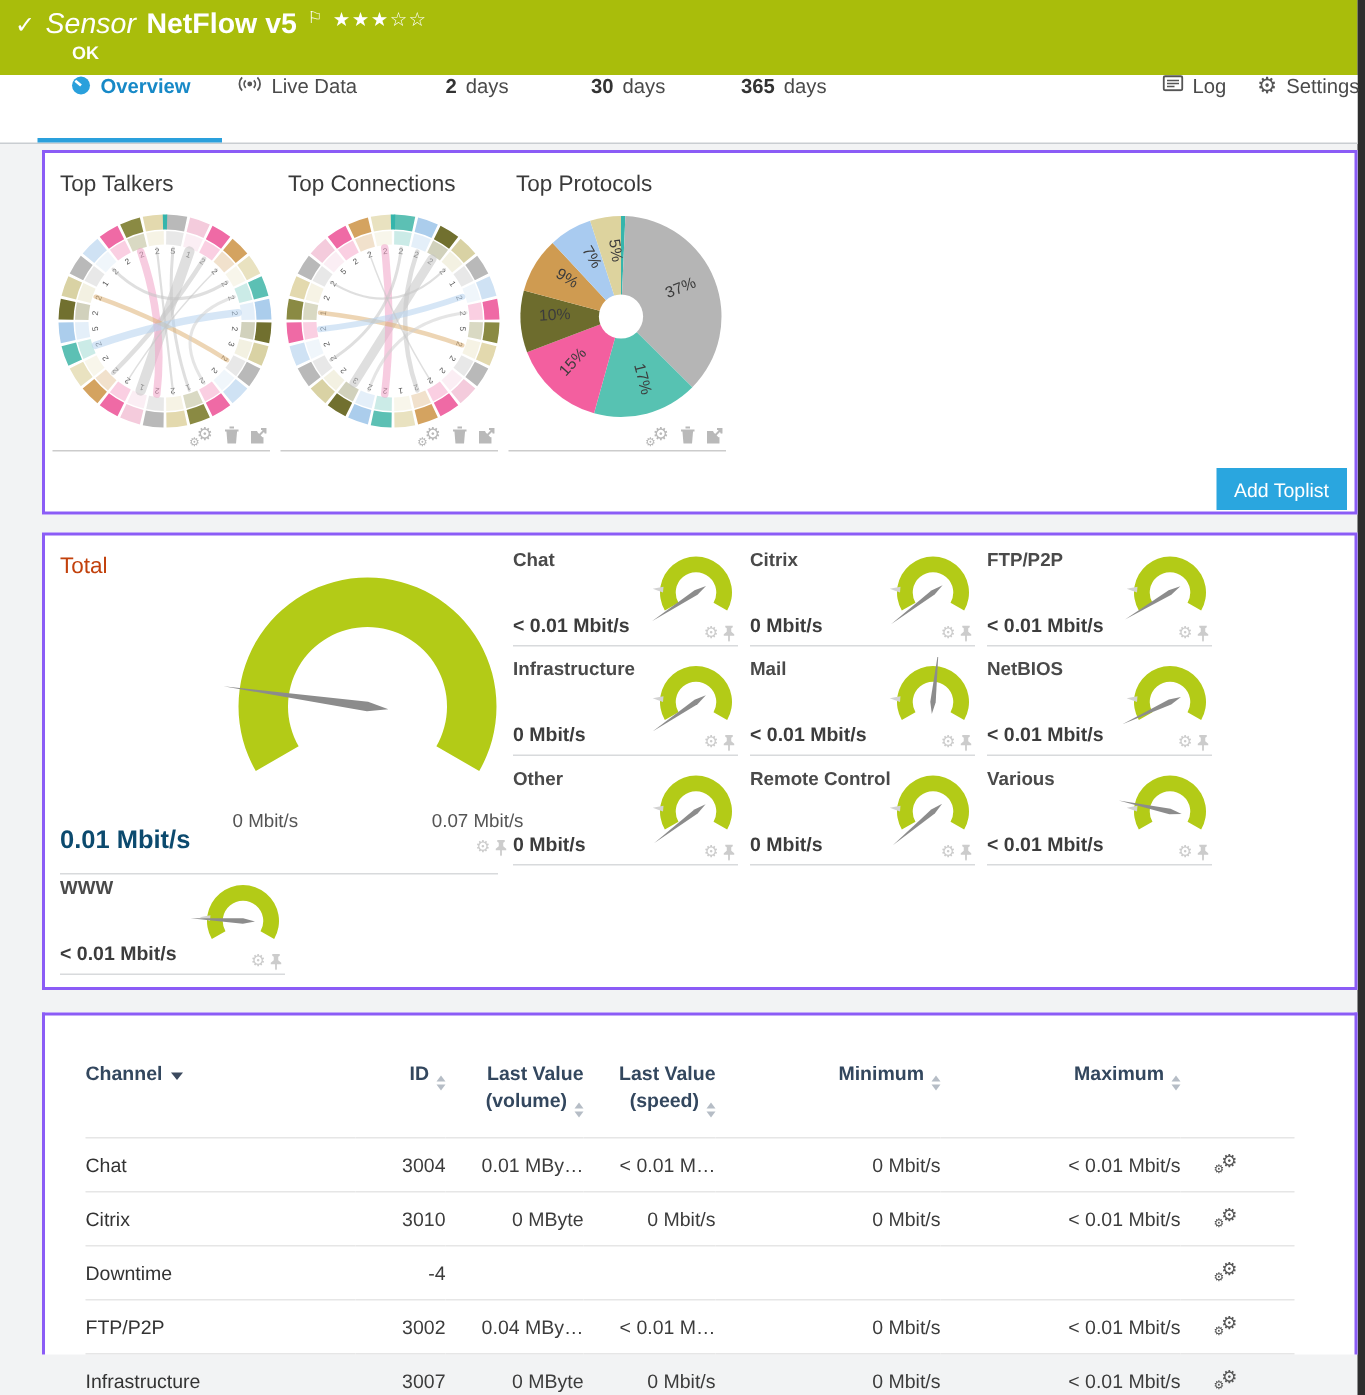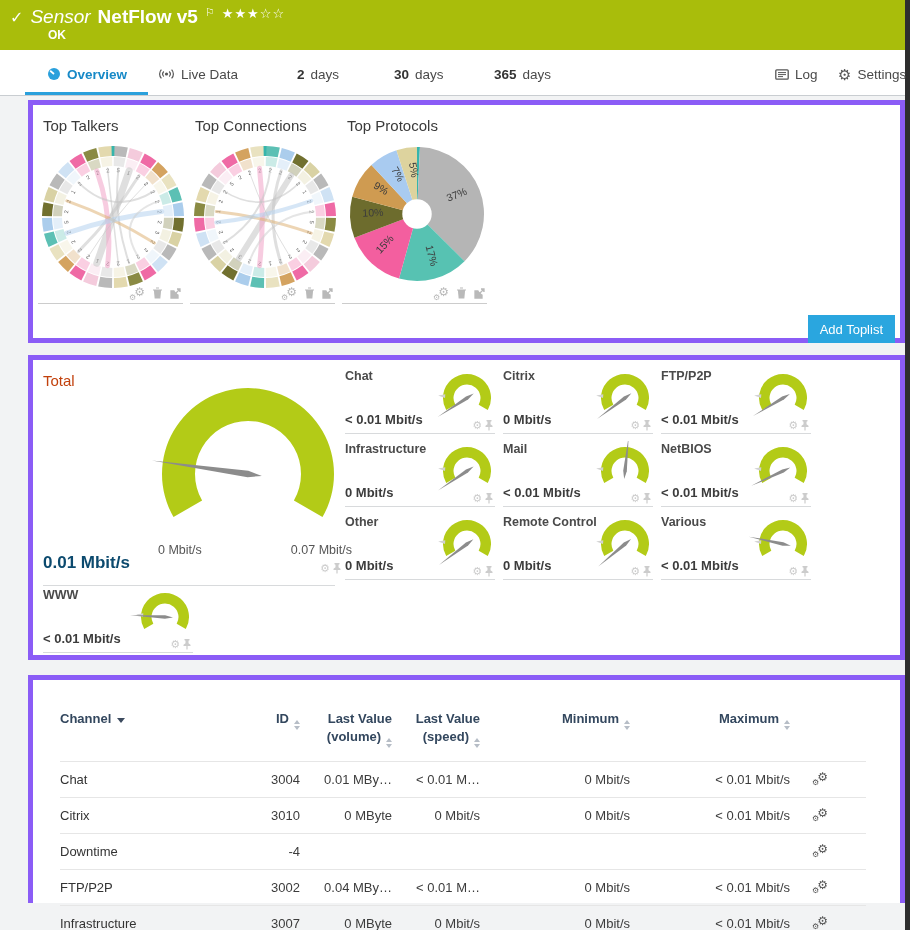--- a/index.html
+++ b/index.html
@@ -12,28 +12,28 @@
   .hdr-check{font-size:16px;font-weight:bold;}
   .hdr-kind{font-style:italic;font-size:19px;}
   .hdr-name{font-weight:bold;font-size:19px;}
   .hdr-flag{font-size:11px;position:relative;top:-7px;}
   .hdr-stars{font-size:13px;letter-spacing:1px;position:relative;top:-5px;}
   .hdr-status{position:absolute;left:48px;top:28px;font-size:12px;font-weight:bold;}
   
   .scrollstrip{position:absolute;right:0;top:0;width:5px;height:930px;background:#2e2e2e;}
   
   .tabbar{position:absolute;left:0;top:50px;width:905px;height:46px;background:#fff;border-bottom:1px solid #c9cdd1;}
-  .tab{position:absolute;top:0;height:48px;display:flex;align-items:center;gap:6px;font-size:13.5px;color:#4a4a4a;cursor:pointer;}
+  .tab{position:absolute;top:0;height:48px;display:flex;align-items:flex-start;gap:6px;font-size:13.5px;color:#4a4a4a;cursor:pointer;}
   .tab .num{font-weight:bold;color:#333;}
   .tab-active{color:#1789c7;font-weight:bold;}
   .tab-underline{position:absolute;left:25px;top:42px;width:123px;height:3px;background:#2aa0dc;}
   .ticon{display:inline-flex;align-items:center;}
   .gear-glyph{font-size:15px;color:#555;line-height:1;}
   
-  .panel{position:absolute;left:28px;width:877px;background:#fff;border:5px solid #8b5cf6;}
+  .panel{position:absolute;left:28px;width:877px;background:#fff;border:2px solid #8b5cf6;}
   .p-toplists{top:100px;height:243px;}
   .p-gauges{top:355px;height:305px;}
   .p-table{top:675px;height:228px;border-bottom:none;}
   
   .chartblock{position:absolute;top:8px;width:145px;height:191px;border-bottom:1px solid #ccc;}
   .chartblock .ctitle{font-size:15px;color:#3a3a3a;margin:4px 0 0 5px;}
   .chartblock svg.cchart{position:absolute;left:0;top:26px;}
   .cicons{position:absolute;right:2px;bottom:3px;display:flex;align-items:center;gap:7px;}
   .lighticon{color:#b9b9b9;fill:#b9b9b9;stroke:#b9b9b9;}
   .gears{position:relative;display:inline-block;width:16px;height:14px;line-height:1;}

